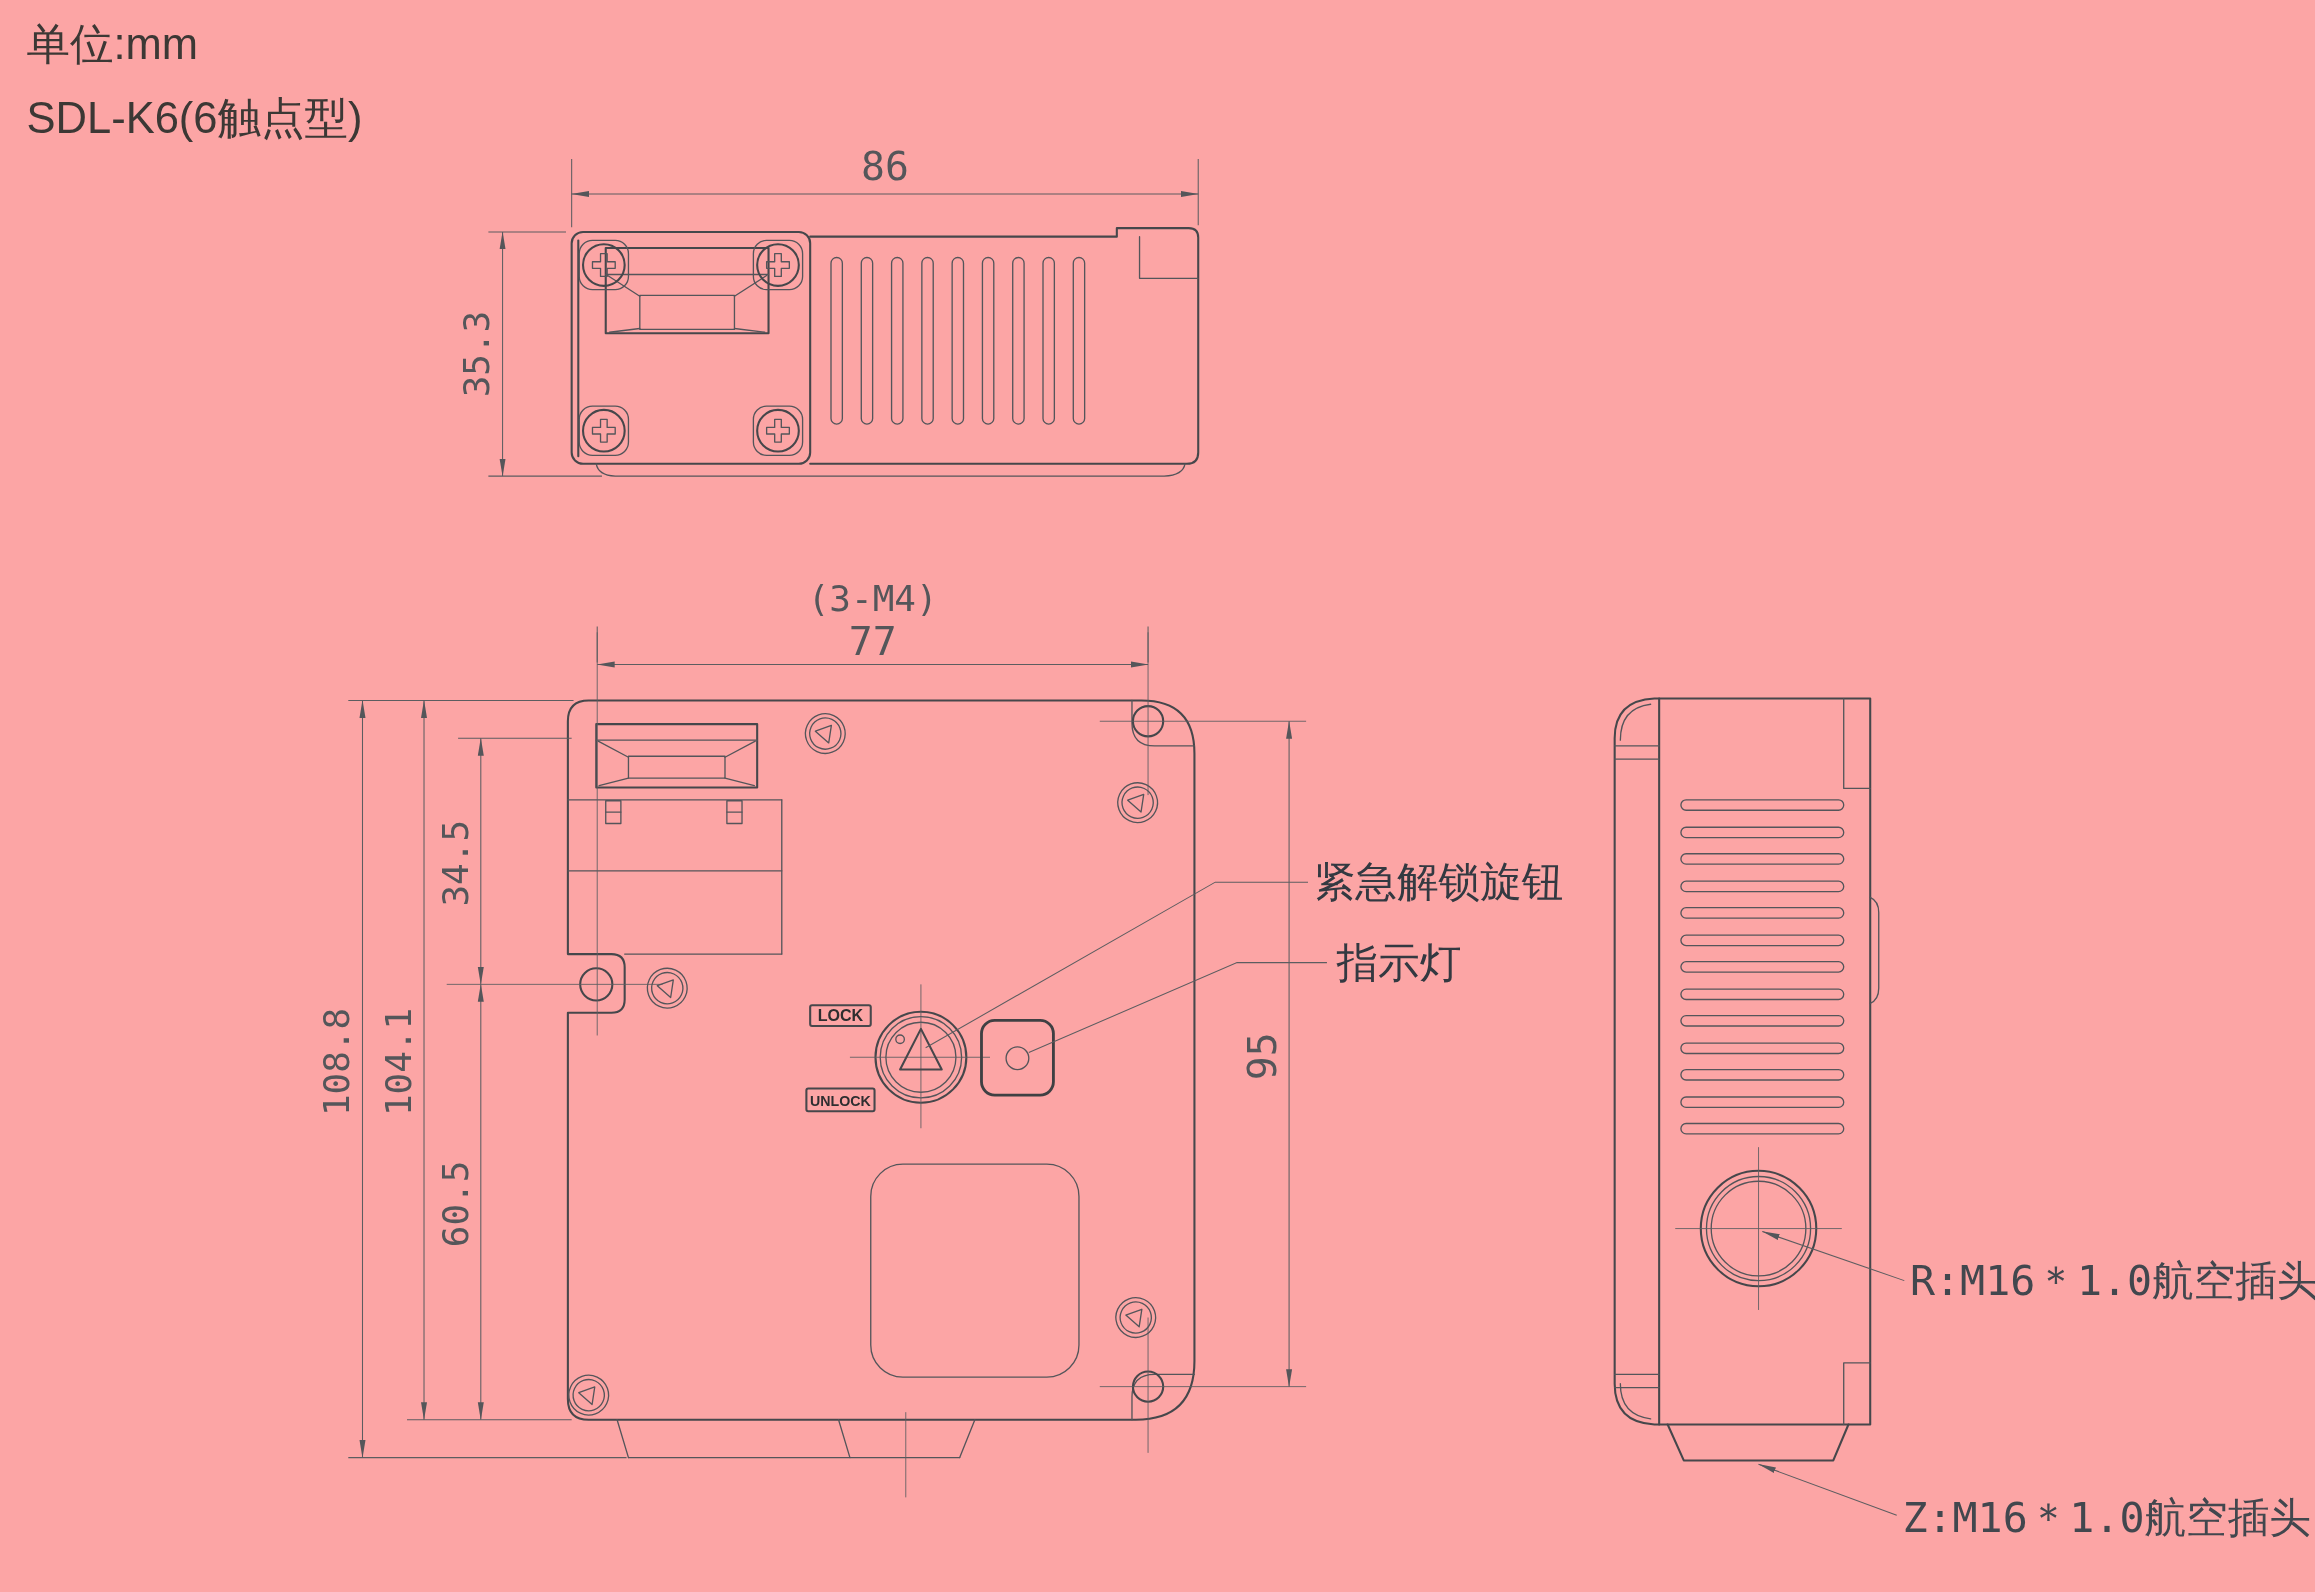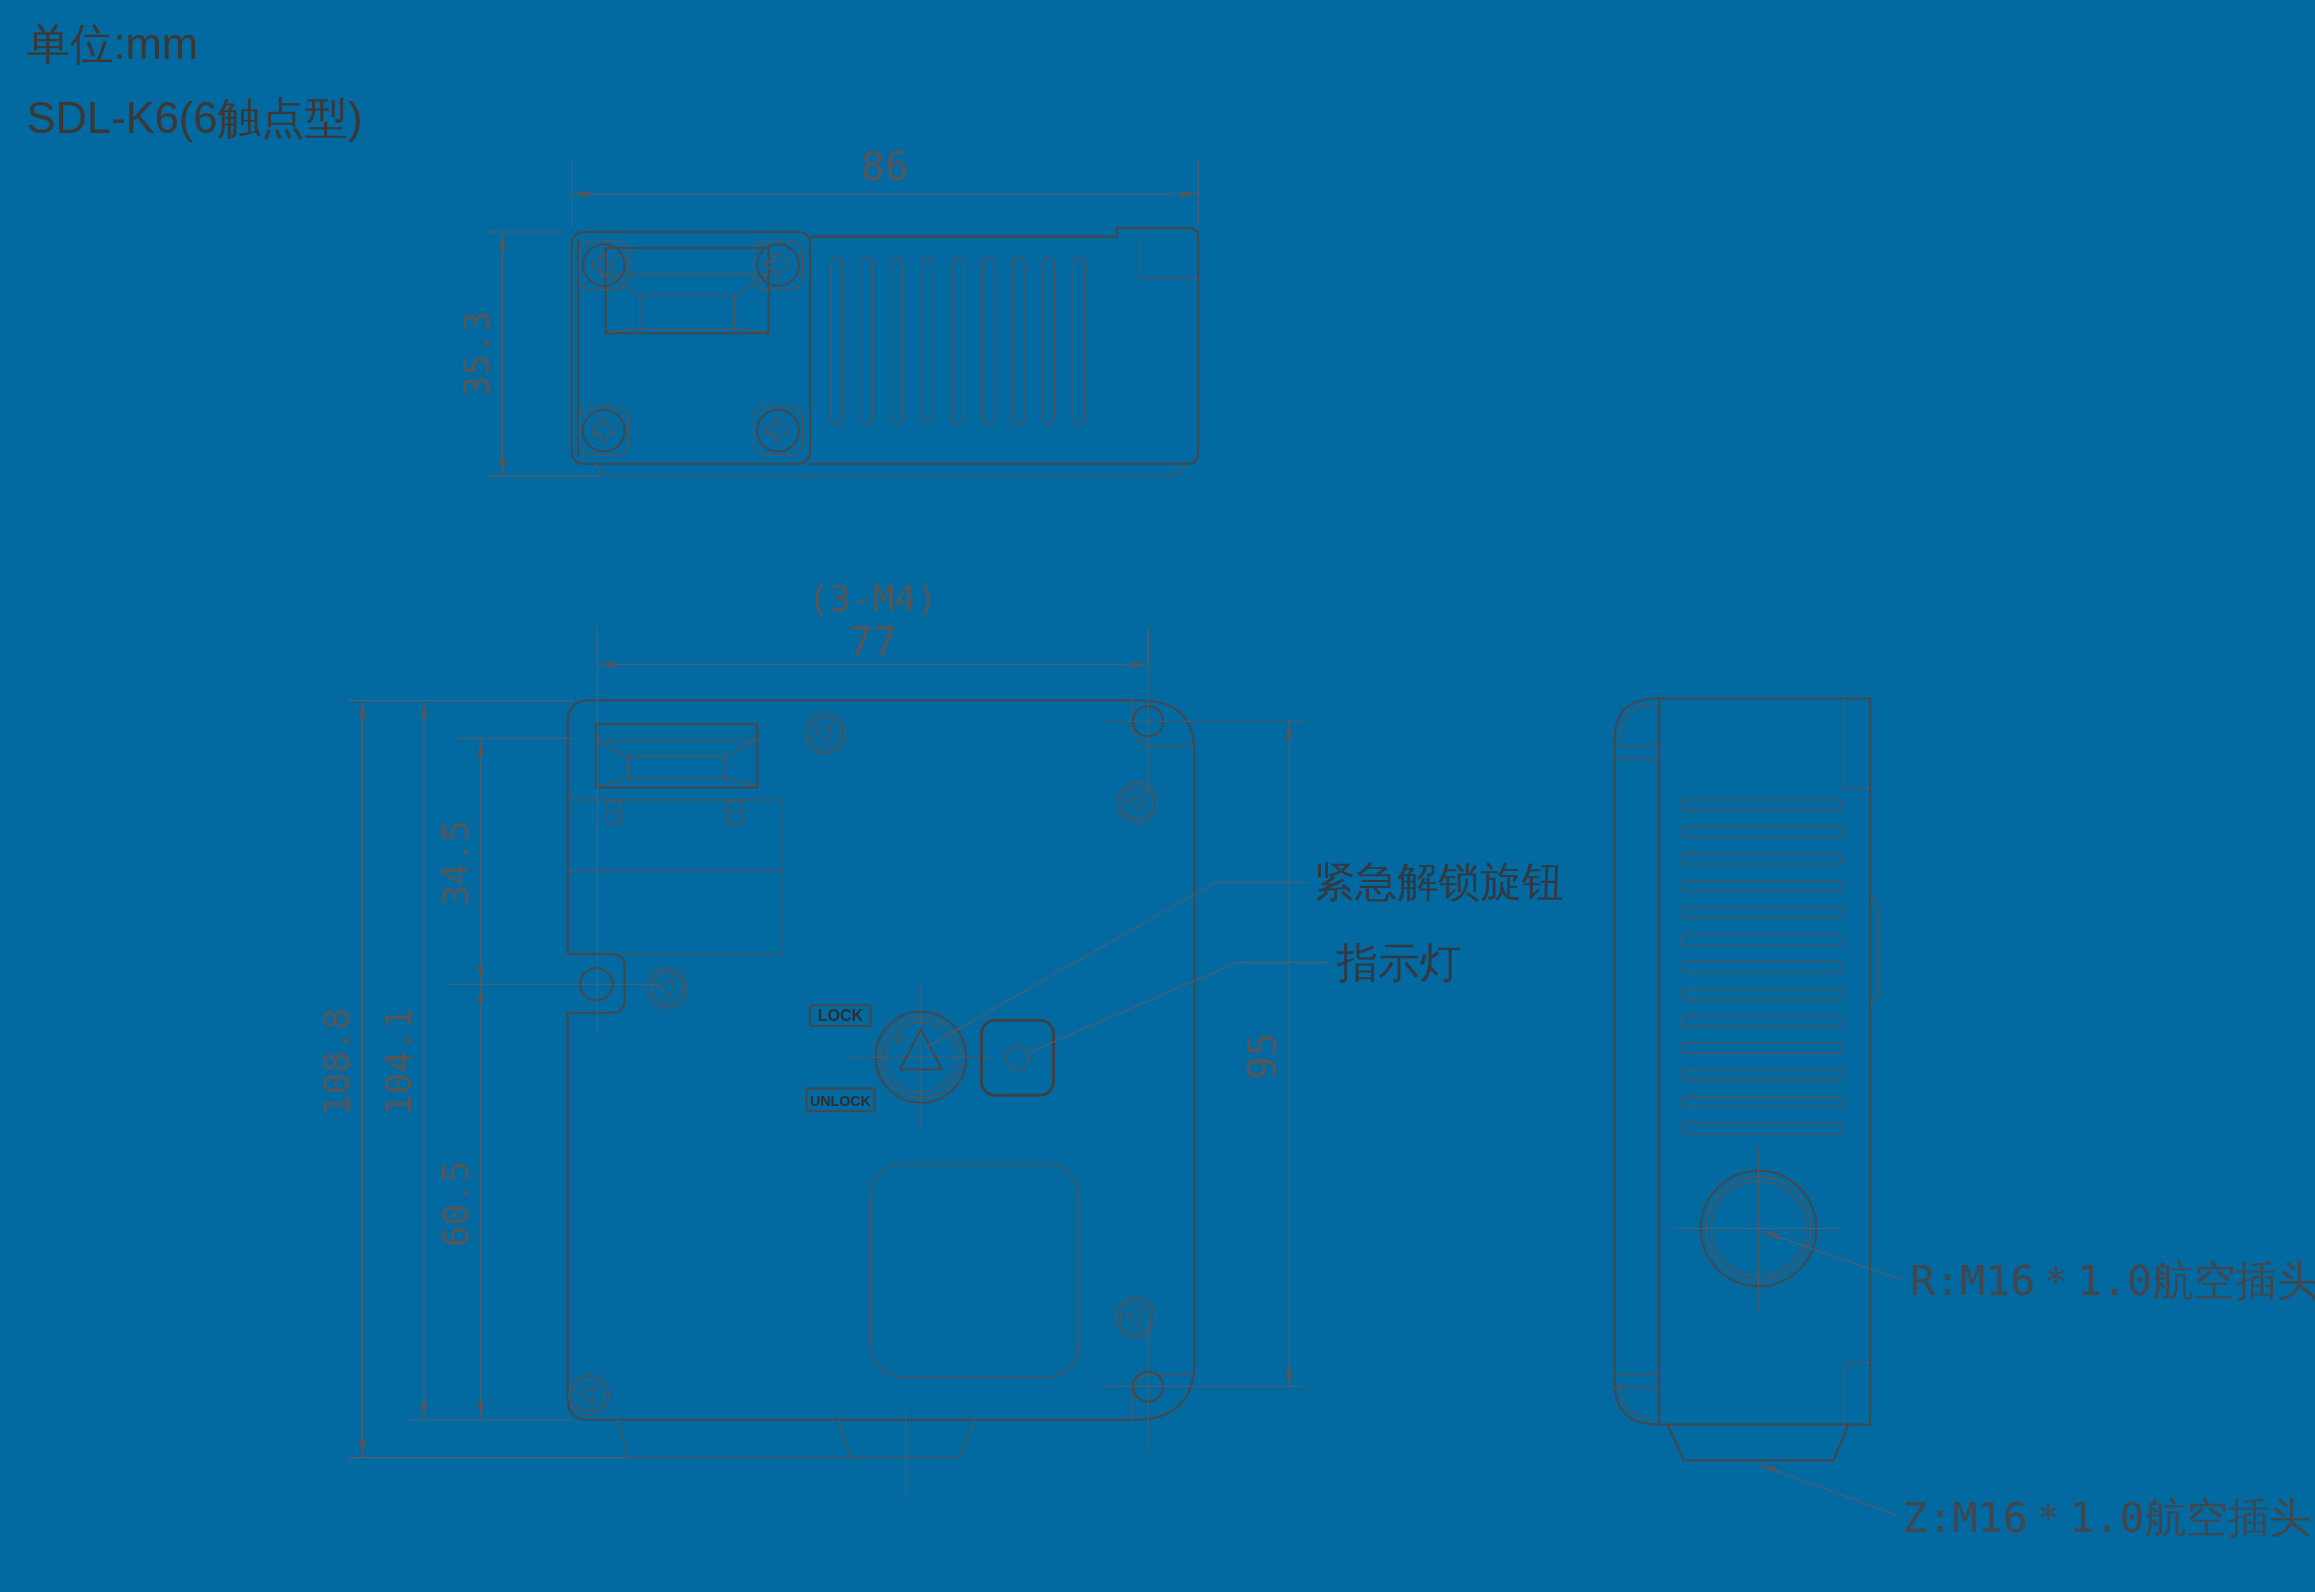--- a/index.html
+++ b/index.html
@@ -1,16 +1,16 @@
 <!DOCTYPE html>
 <html style="font-size:15px"><head>
 <meta charset="utf-8">
 <style>
   html,body{margin:0;padding:0;background:#ffffff;}
-  #canvas{position:relative;width:2316px;height:1593px;background:#0369a1;overflow:hidden;
+  #canvas{position:relative;width:2316px;height:1593px;background:#fca5a5;overflow:hidden;
           font-family:"Liberation Sans",sans-serif;}
   svg{position:absolute;left:0;top:0;}
   text{user-select:none;}
   .title-txt{font-family:"Liberation Sans",sans-serif;font-size:46px;fill:#3c3835;}
   .dim-txt{font-family:"DejaVu Sans Mono","DejaVu Sans",monospace;font-size:42px;fill:#55565a;font-weight:400;}
   .dim-txt-sm{font-family:"DejaVu Sans Mono","DejaVu Sans",monospace;font-size:38px;fill:#55565a;font-weight:400;}
   .callout-txt{font-family:"DejaVu Serif","Liberation Serif",serif;font-size:44px;fill:#333941;}
   .cad-mixed{font-family:"DejaVu Sans Mono","DejaVu Serif",serif;font-size:44px;fill:#42474e;}
   .lock-txt{font-family:"Liberation Sans",sans-serif;font-weight:bold;font-size:17px;fill:#2e2e30;}
   .unlock-txt{font-family:"Liberation Sans",sans-serif;font-weight:bold;font-size:15px;fill:#2e2e30;}

